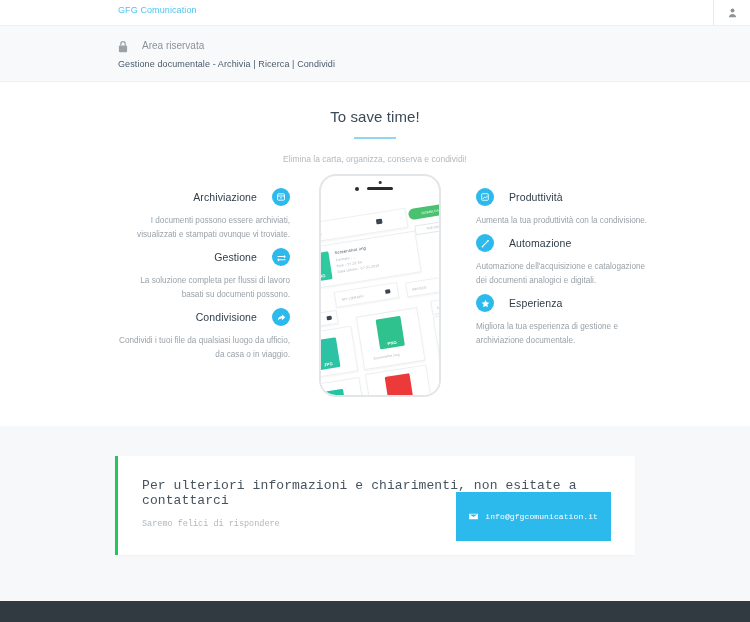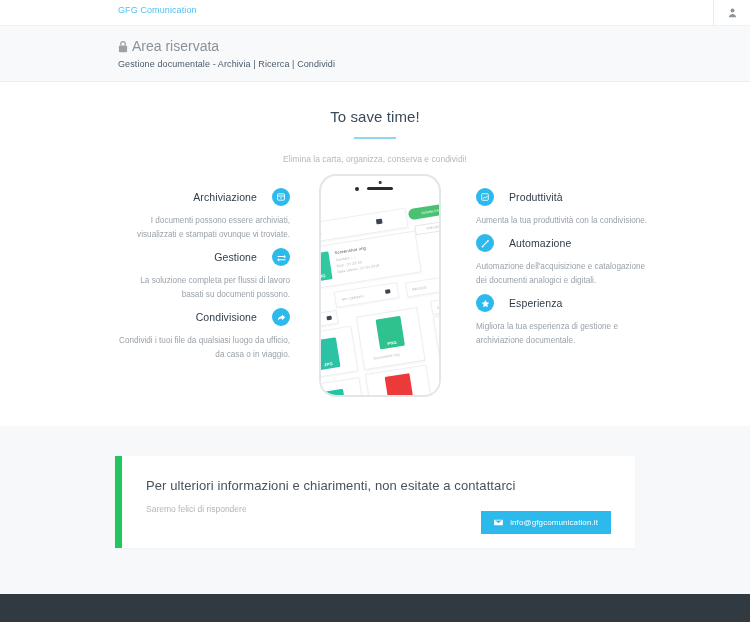--- a/index.html
+++ b/index.html
@@ -52,26 +52,26 @@
   }
   .nav-user svg { display: block; }
 
   
   .page-header {
     background: #f8f9fa;
     border-bottom: 1px solid #eceff1;
     padding: 10px 0 12px 118px;
   }
   .page-title {
-    font-size: 14px;
+    font-size: 10px;
     color: #8a9299;
     font-weight: 400;
     display: flex;
     align-items: center;
-    gap: 4px;
+    gap: 14px;
     line-height: 20px;
   }
   .lock-icon { display: inline-flex; }
   .page-subtitle {
     margin-top: 3px;
     font-size: 9px;
     color: #4a5b6b;
     letter-spacing: .1px;
   }
 
@@ -266,44 +266,45 @@
   
   .contact-band {
     background: #f7f8fa;
     padding: 30px 0 46px;
   }
   .contact-card {
     position: relative;
     margin: 0 auto;
     width: 520px;
     background: #ffffff;
-    border-left: 7px solid #22c55e;
+    border-left: 3px solid #22c55e;
     padding: 22px 24px 26px 24px;
     min-height: 92px;
     box-shadow: 0 1px 2px rgba(0,0,0,.03);
+    font-family: Liberation Mono, monospace;
   }
   .contact-title {
     font-size: 13px;
     color: #46535f;
     font-weight: 400;
     letter-spacing: .1px;
   }
   .contact-sub {
     margin-top: 11px;
     font-size: 8.5px;
     color: #b0b7bd;
   }
   .mail-btn {
     position: absolute;
     right: 24px;
     bottom: 14px;
     background: #2cb9ec;
     color: #ffffff;
     font-size: 8px;
-    padding: 7px 13px;
+    padding: 20px 13px;
     display: inline-flex;
     align-items: center;
     gap: 7px;
     border: none;
     cursor: pointer;
     text-decoration: none;
     letter-spacing: .1px;
   }
   .mail-btn svg { display: block; }
 

